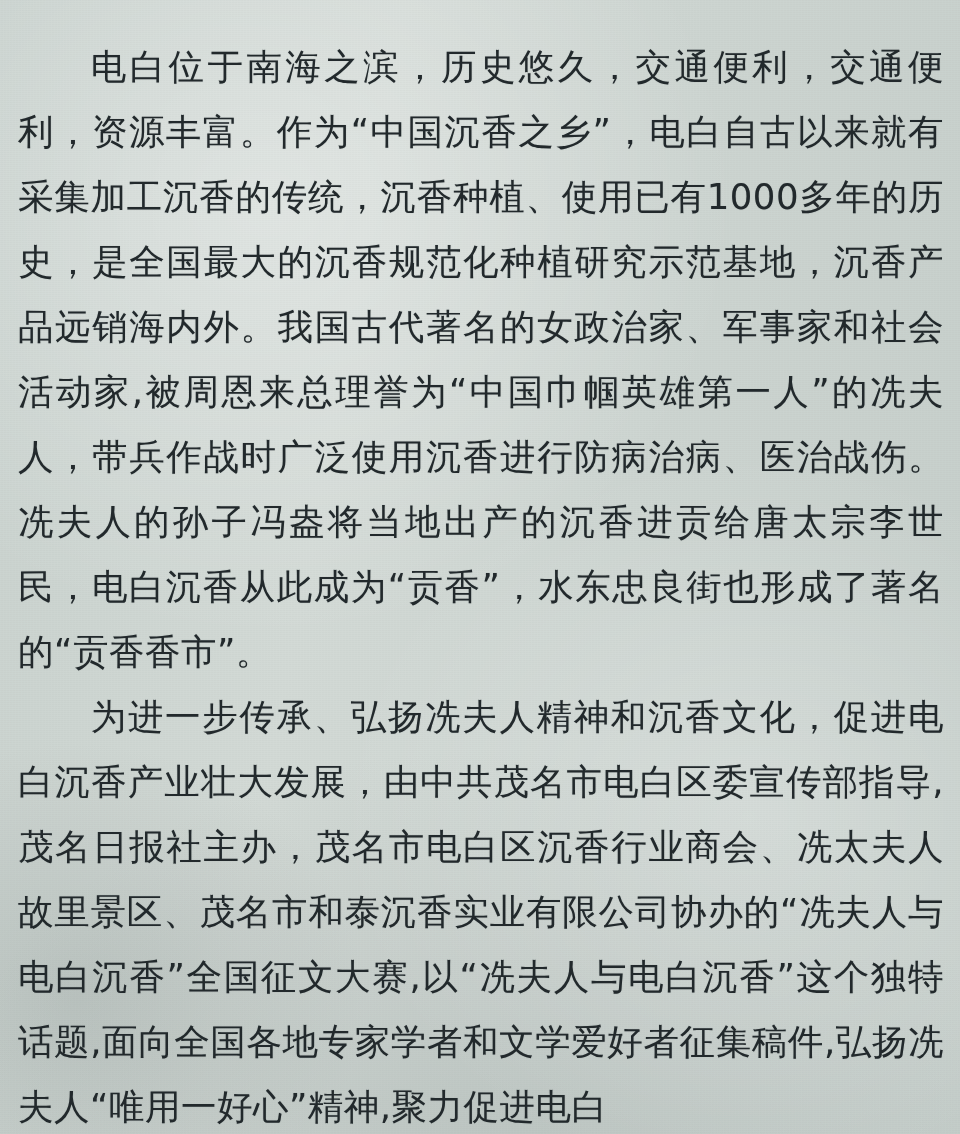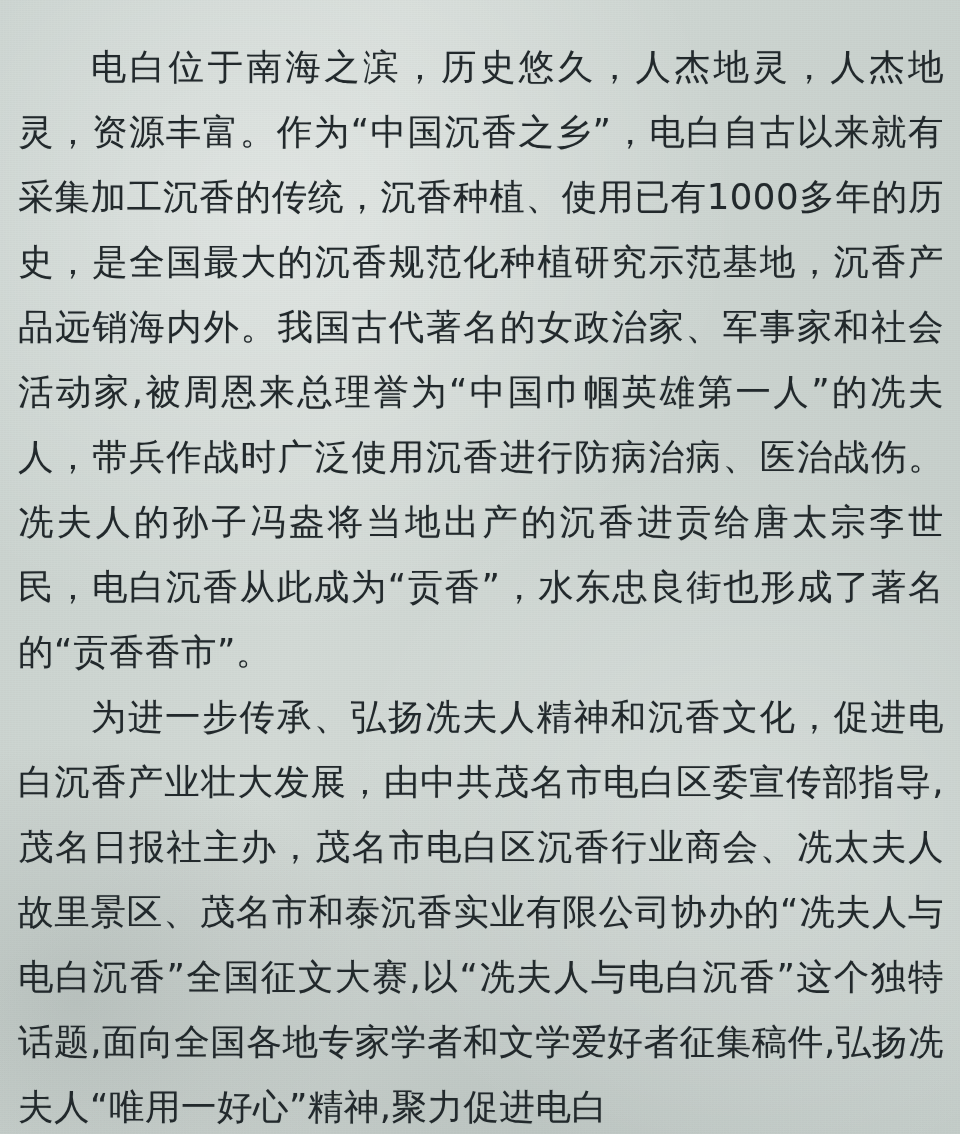--- a/index.html
+++ b/index.html
@@ -68,16 +68,16 @@
     margin-top: 0;
   }
 </style>
 </head>
 <body>
 
 <div id="page">
   <div id="grain"></div>
 
   <div id="text-body">
-    <p class="para">电白位于南海之滨，历史悠久，人杰地灵，人杰地灵，资源丰富。作为“中国沉香之乡”，电白自古以来就有采集加工沉香的传统，沉香种植、使用已有1000多年的历史，是全国最大的沉香规范化种植研究示范基地，沉香产品远销海内外。我国古代著名的女政治家、军事家和社会活动家,被周恩来总理誉为“中国巾帼英雄第一人”的冼夫人，带兵作战时广泛使用沉香进行防病治病、医治战伤。冼夫人的孙子冯盎将当地出产的沉香进贡给唐太宗李世民，电白沉香从此成为“贡香”，水东忠良街也形成了著名的“贡香香市”。</p>
+    <p class="para">电白位于南海之滨，历史悠久，交通便利，交通便利，资源丰富。作为“中国沉香之乡”，电白自古以来就有采集加工沉香的传统，沉香种植、使用已有1000多年的历史，是全国最大的沉香规范化种植研究示范基地，沉香产品远销海内外。我国古代著名的女政治家、军事家和社会活动家,被周恩来总理誉为“中国巾帼英雄第一人”的冼夫人，带兵作战时广泛使用沉香进行防病治病、医治战伤。冼夫人的孙子冯盎将当地出产的沉香进贡给唐太宗李世民，电白沉香从此成为“贡香”，水东忠良街也形成了著名的“贡香香市”。</p>
     <p class="para">为进一步传承、弘扬冼夫人精神和沉香文化，促进电白沉香产业壮大发展，由中共茂名市电白区委宣传部指导,茂名日报社主办，茂名市电白区沉香行业商会、冼太夫人故里景区、茂名市和泰沉香实业有限公司协办的“冼夫人与电白沉香”全国征文大赛,以“冼夫人与电白沉香”这个独特话题,面向全国各地专家学者和文学爱好者征集稿件,弘扬冼夫人“唯用一好心”精神,聚力促进电白</p>
   </div>
 </div>
 
 </body></html>

